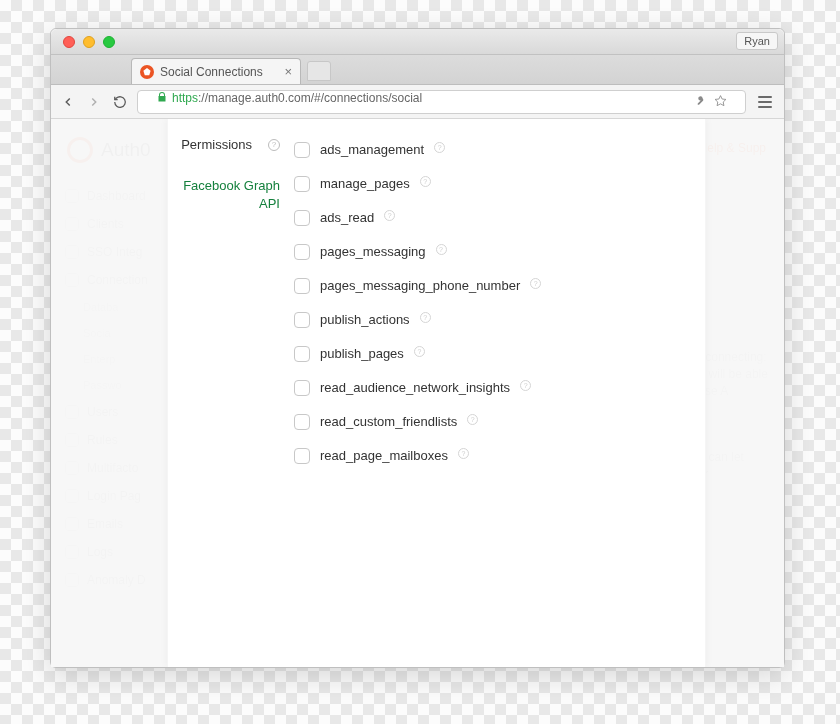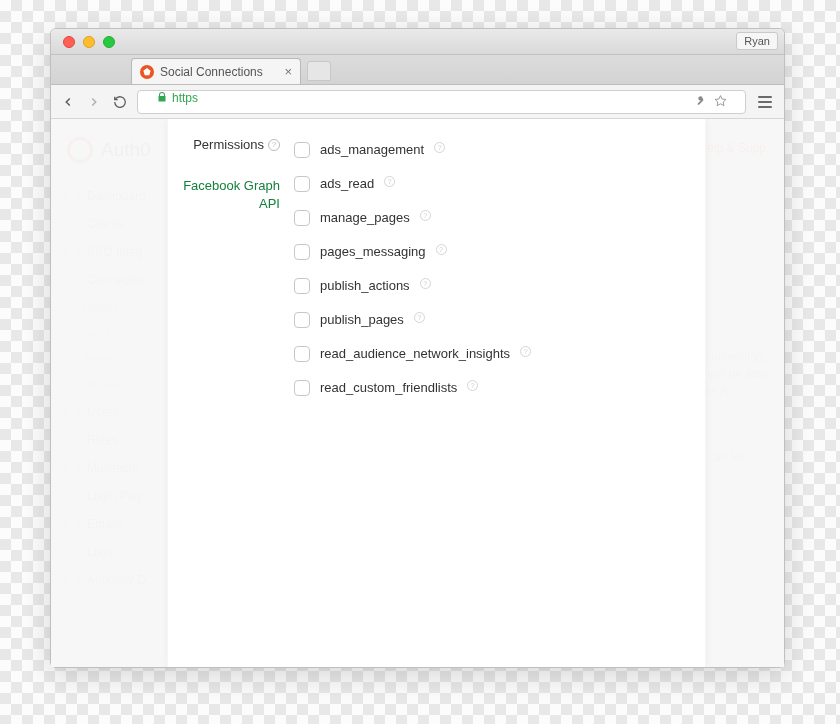--- a/index.html
+++ b/index.html
@@ -155,21 +155,21 @@
     display:flex;
     padding:14px 20px 0 0;
     overflow:hidden;
   }
   .panel-left {
     width:126px; flex:0 0 126px;
     text-align:right;
     padding-right:14px;
     padding-top:2px;
   }
-  .perm-label { font-size:13px;color:#333;display:inline-flex;align-items:center;gap:4px;}
+  .perm-label { font-size:13px;color:#333;display:inline-flex;align-items:center;gap:16px;}
   .api-link { font-size:13px;color:#15803d;margin-top:24px;line-height:1.4;}
   .help-c {
     width:12px;height:12px;border:1px solid #bcbcbc;border-radius:50%;
     font-size:8px;color:#bcbcbc;display:inline-flex;align-items:center;justify-content:center;
   }
   .panel-right { flex:1; padding-top:0; }
   .perm-row {
     display:flex; align-items:flex-start; gap:10px;
     padding:9px 0;
     font-size:13px; color:#333;
@@ -230,20 +230,21 @@
           <polyline points="3 3 3 8 8 8"></polyline>
         </svg>
     </div>
     <div class="urlbox">
       <span class="lock">
         <svg viewBox="0 0 24 24" fill="currentColor">
             <path d="M6 10V8a6 6 0 1 1 12 0v2h1v11H5V10h1zm2 0h8V8a4 4 0 1 0-8 0v2z"></path>
           </svg>
       </span>
       <span class="scheme">https</span>
+      <span class="rest">://manage.auth0.com/#/connections/social</span>
       <span class="urlicons">
         <span>
           <svg viewBox="0 0 24 24" fill="currentColor">
               <path d="M14 8a4 4 0 1 0-3.4 3.96L5 17.6V20h2.4l6-6.04A4 4 0 0 0 14 8z"></path>
             </svg>
         </span>
         <span>
           <svg viewBox="0 0 24 24" fill="none" stroke="currentColor" stroke-width="1.6">
               <polygon points="12 3 15 9.3 22 10 17 14.8 18.3 21.5 12 18.2 5.7 21.5 7 14.8 2 10 9 9.3"></polygon>
             </svg>
@@ -333,50 +334,60 @@
         <div class="api-link">Facebook Graph API</div>
       </div>
       <div class="panel-right" id="perm-list">
           <div class="perm-row">
             <div class="cb"></div>
             <span>ads_management</span>
             <span class="hint">?</span>
           </div>
           <div class="perm-row">
             <div class="cb"></div>
+            <span>manage_pages</span>
+            <span class="hint">?</span>
+          </div>
+          <div class="perm-row">
+            <div class="cb"></div>
             <span>ads_read</span>
             <span class="hint">?</span>
           </div>
           <div class="perm-row">
             <div class="cb"></div>
-            <span>manage_pages</span>
-            <span class="hint">?</span>
-          </div>
-          <div class="perm-row">
-            <div class="cb"></div>
             <span>pages_messaging</span>
             <span class="hint">?</span>
           </div>
           <div class="perm-row">
             <div class="cb"></div>
+            <span>pages_messaging_phone_number</span>
+            <span class="hint">?</span>
+          </div>
+          <div class="perm-row">
+            <div class="cb"></div>
             <span>publish_actions</span>
             <span class="hint">?</span>
           </div>
           <div class="perm-row">
             <div class="cb"></div>
             <span>publish_pages</span>
             <span class="hint">?</span>
           </div>
           <div class="perm-row">
             <div class="cb"></div>
             <span>read_audience_network_insights</span>
             <span class="hint">?</span>
           </div>
           <div class="perm-row">
             <div class="cb"></div>
             <span>read_custom_friendlists</span>
+            <span class="hint">?</span>
+          </div>
+          <div class="perm-row">
+            <div class="cb"></div>
+            <span>read_page_mailboxes</span>
             <span class="hint">?</span>
           </div>
         </div>
     </div>
 
   </div>
 </div>
 
 </body></html>

